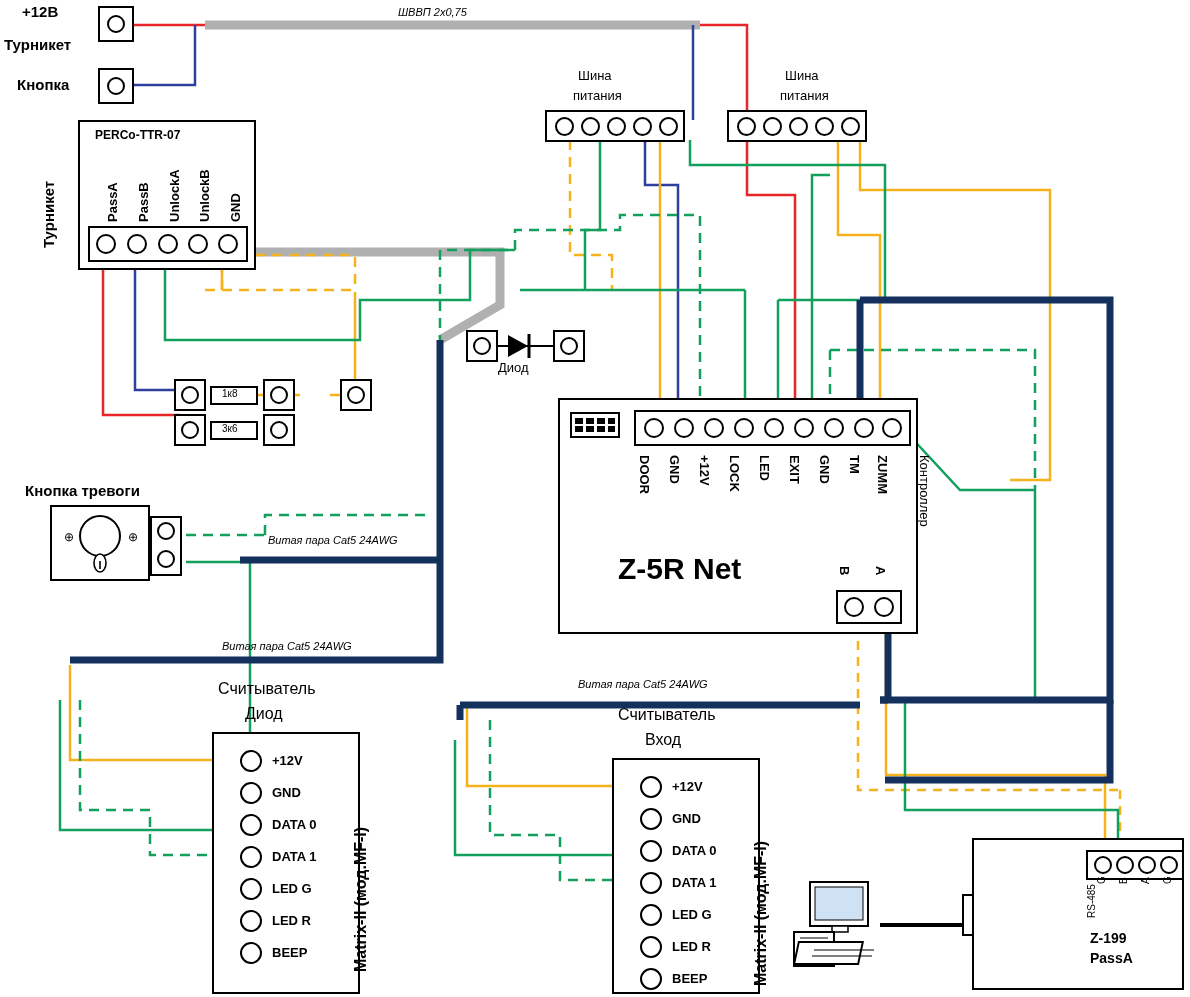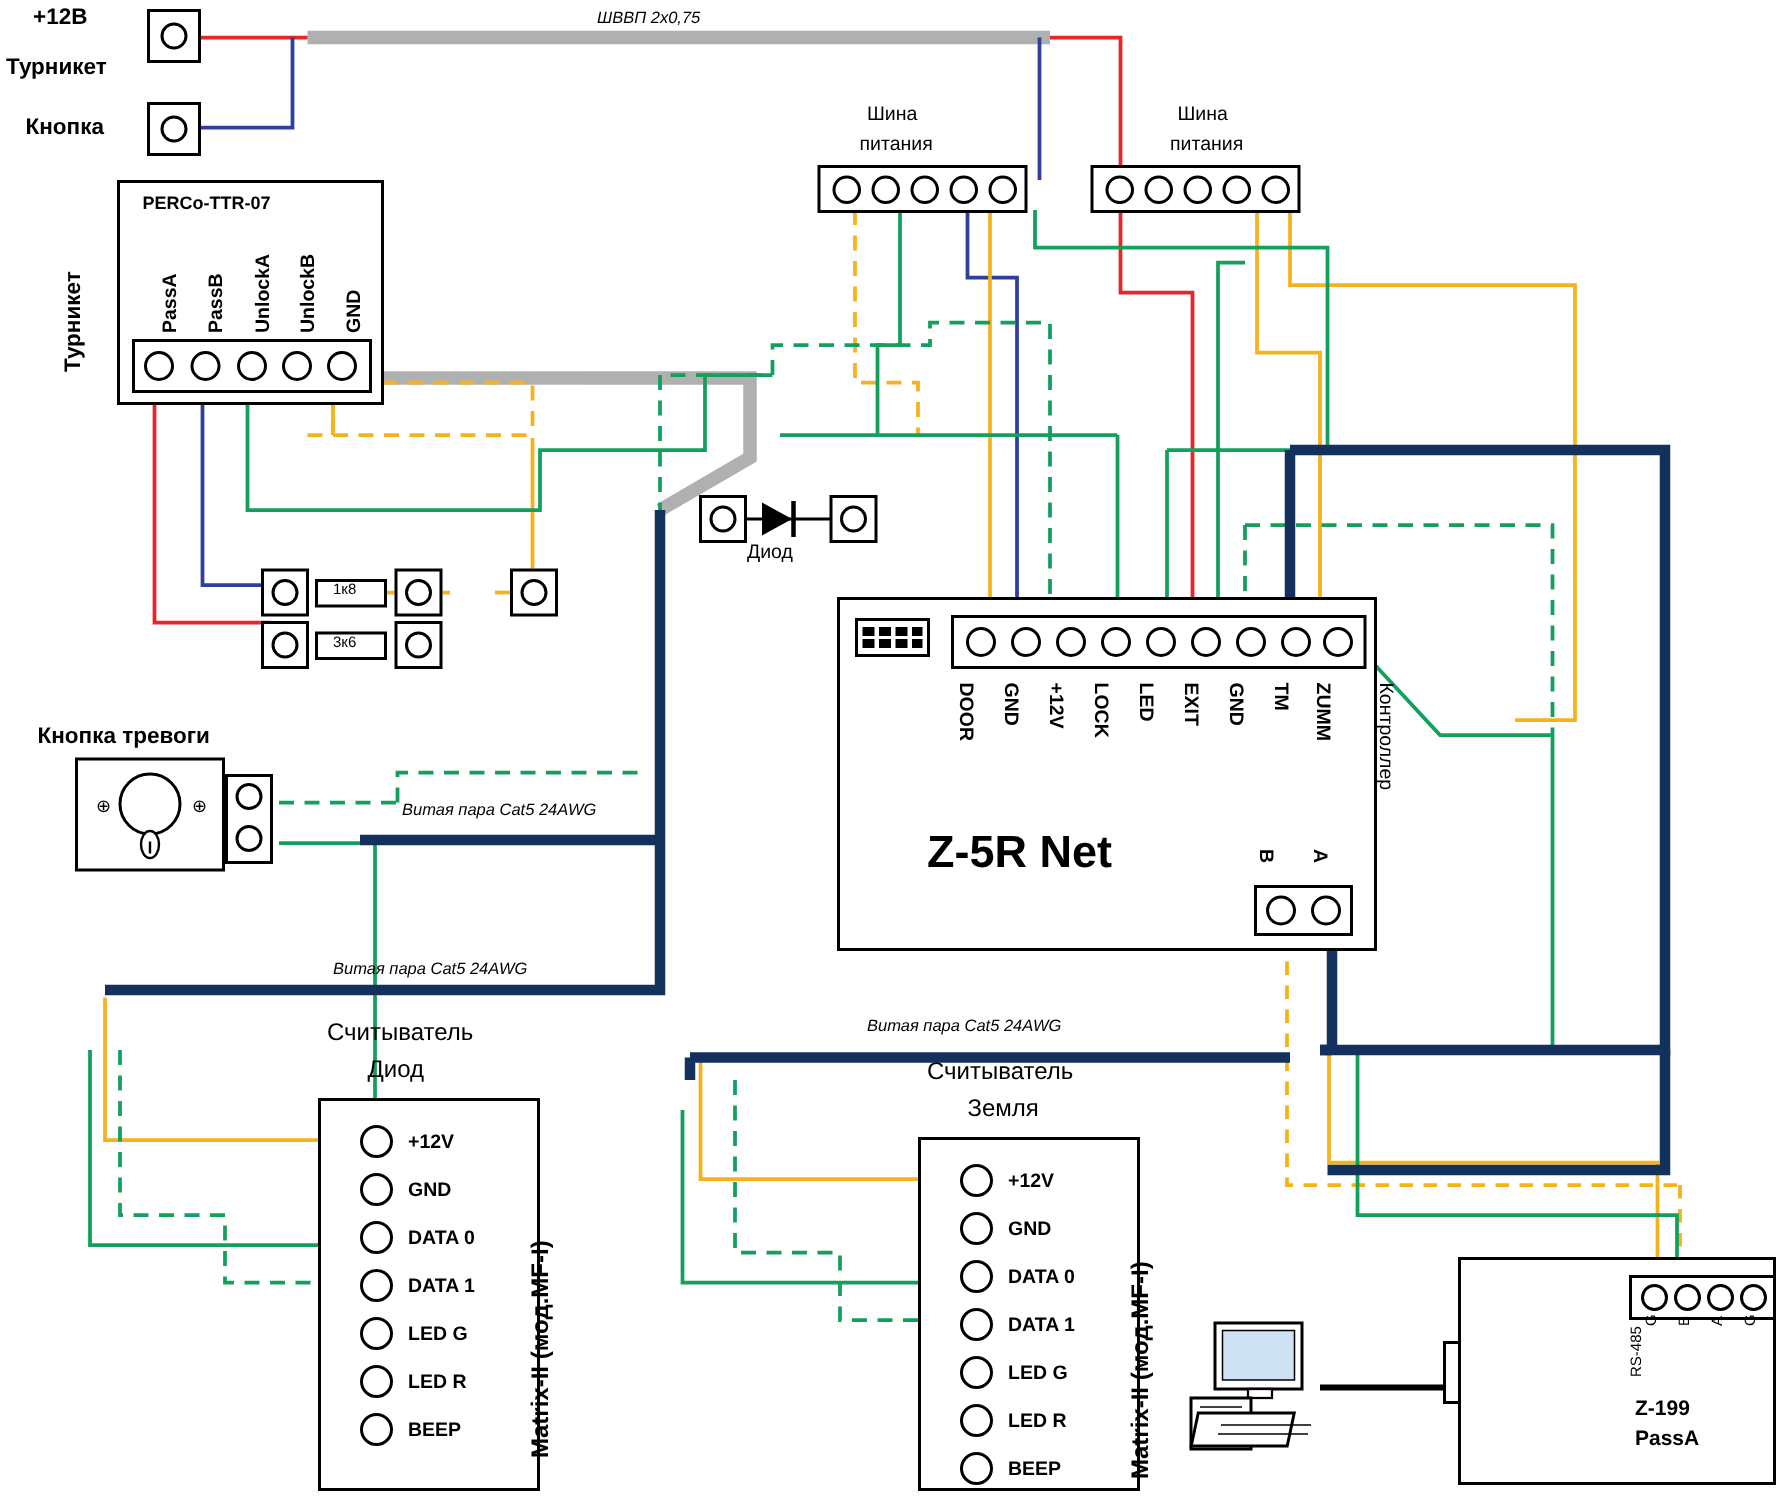--- a/index.html
+++ b/index.html
@@ -267,21 +267,21 @@
   <div class="term" style="left:240px;top:846px;width:22px;height:22px;"></div>
   <div class="lbl b" style="left:272px;top:849px;">DATA 1</div>
   <div class="term" style="left:240px;top:878px;width:22px;height:22px;"></div>
   <div class="lbl b" style="left:272px;top:881px;">LED G</div>
   <div class="term" style="left:240px;top:910px;width:22px;height:22px;"></div>
   <div class="lbl b" style="left:272px;top:913px;">LED R</div>
   <div class="term" style="left:240px;top:942px;width:22px;height:22px;"></div>
   <div class="lbl b" style="left:272px;top:945px;">BEEP</div>
 
   <div class="lbl" style="left:618px;top:706px;font-size:16px;">Считыватель</div>
-  <div class="lbl" style="left:645px;top:731px;font-size:16px;">Земля</div>
+  <div class="lbl" style="left:645px;top:731px;font-size:16px;">Вход</div>
   <div class="box" style="left:612px;top:758px;width:148px;height:236px;"></div>
   <div class="lbl b" style="left:752px;top:986px;font-size:16px;transform:rotate(-90deg);transform-origin:left top;">Matrix-II (мод.MF-I)</div>
 
   <div class="term" style="left:640px;top:776px;width:22px;height:22px;"></div>
   <div class="lbl b" style="left:672px;top:779px;">+12V</div>
   <div class="term" style="left:640px;top:808px;width:22px;height:22px;"></div>
   <div class="lbl b" style="left:672px;top:811px;">GND</div>
   <div class="term" style="left:640px;top:840px;width:22px;height:22px;"></div>
   <div class="lbl b" style="left:672px;top:843px;">DATA 0</div>
   <div class="term" style="left:640px;top:872px;width:22px;height:22px;"></div>

